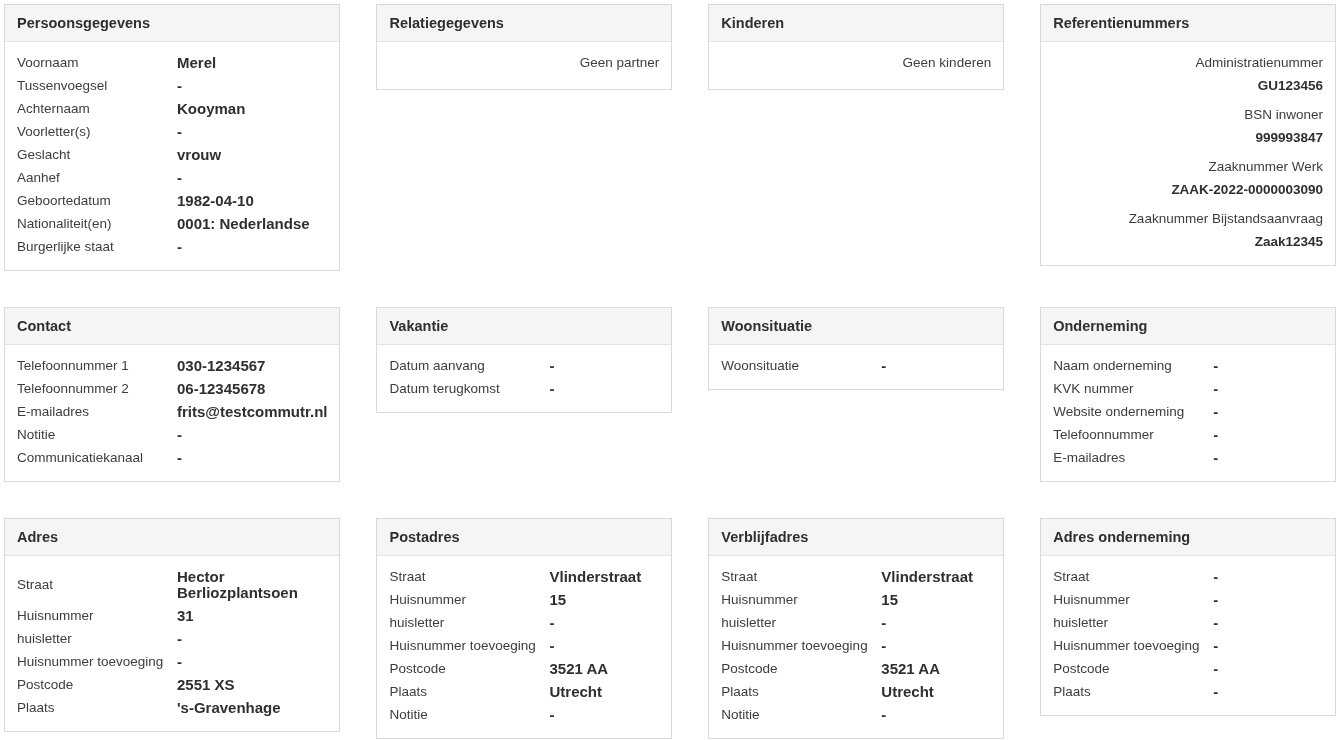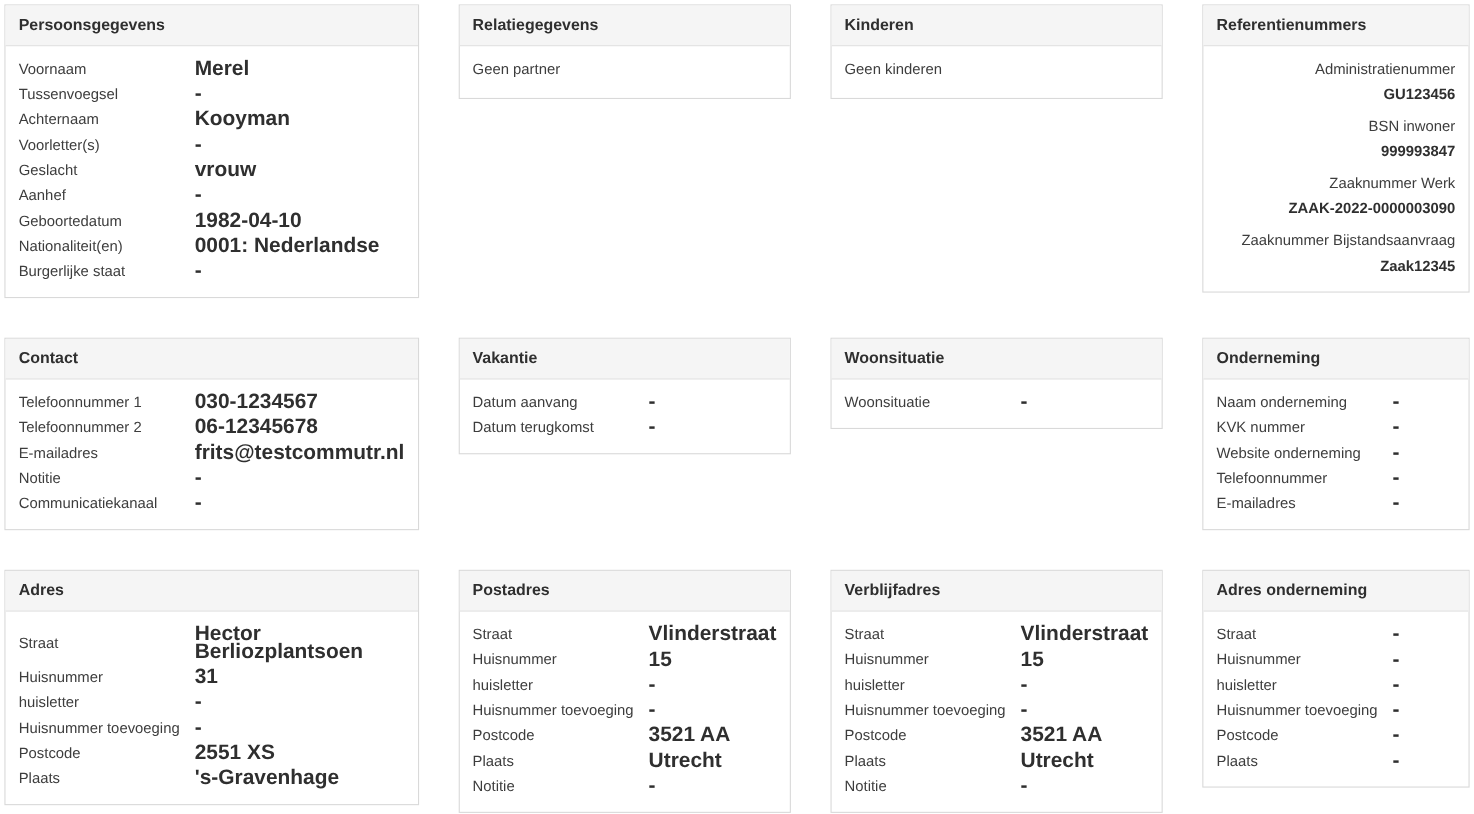--- a/index.html
+++ b/index.html
@@ -41,34 +41,35 @@
     color:var(--text-strong);
     line-height:16px;
   }
   .card-body{
     padding:9px 12px 12px 12px;
   }
   .card-text{
     font-size:13.5px;
     line-height:16px;
     padding:4px 0 6px 0;
+    text-align:right;
   }
   .field-row{
     display:flex;
     align-items:center;
   }
   .field-label{
     flex:0 0 160px;
     font-size:13.5px;
     line-height:16px;
     padding:3.5px 8px 3.5px 0;
   }
   .field-value{
     flex:1 1 auto;
-    font-size:19px;
+    font-size:15px;
     line-height:16px;
     padding:3.5px 0;
     font-weight:700;
     color:var(--text-strong);
     overflow-wrap:break-word;
     min-width:0;
   }
   .stacked-group{margin-bottom:6px;text-align:right;}
   .stacked-group:last-child{margin-bottom:0;}
   .stacked-label{

